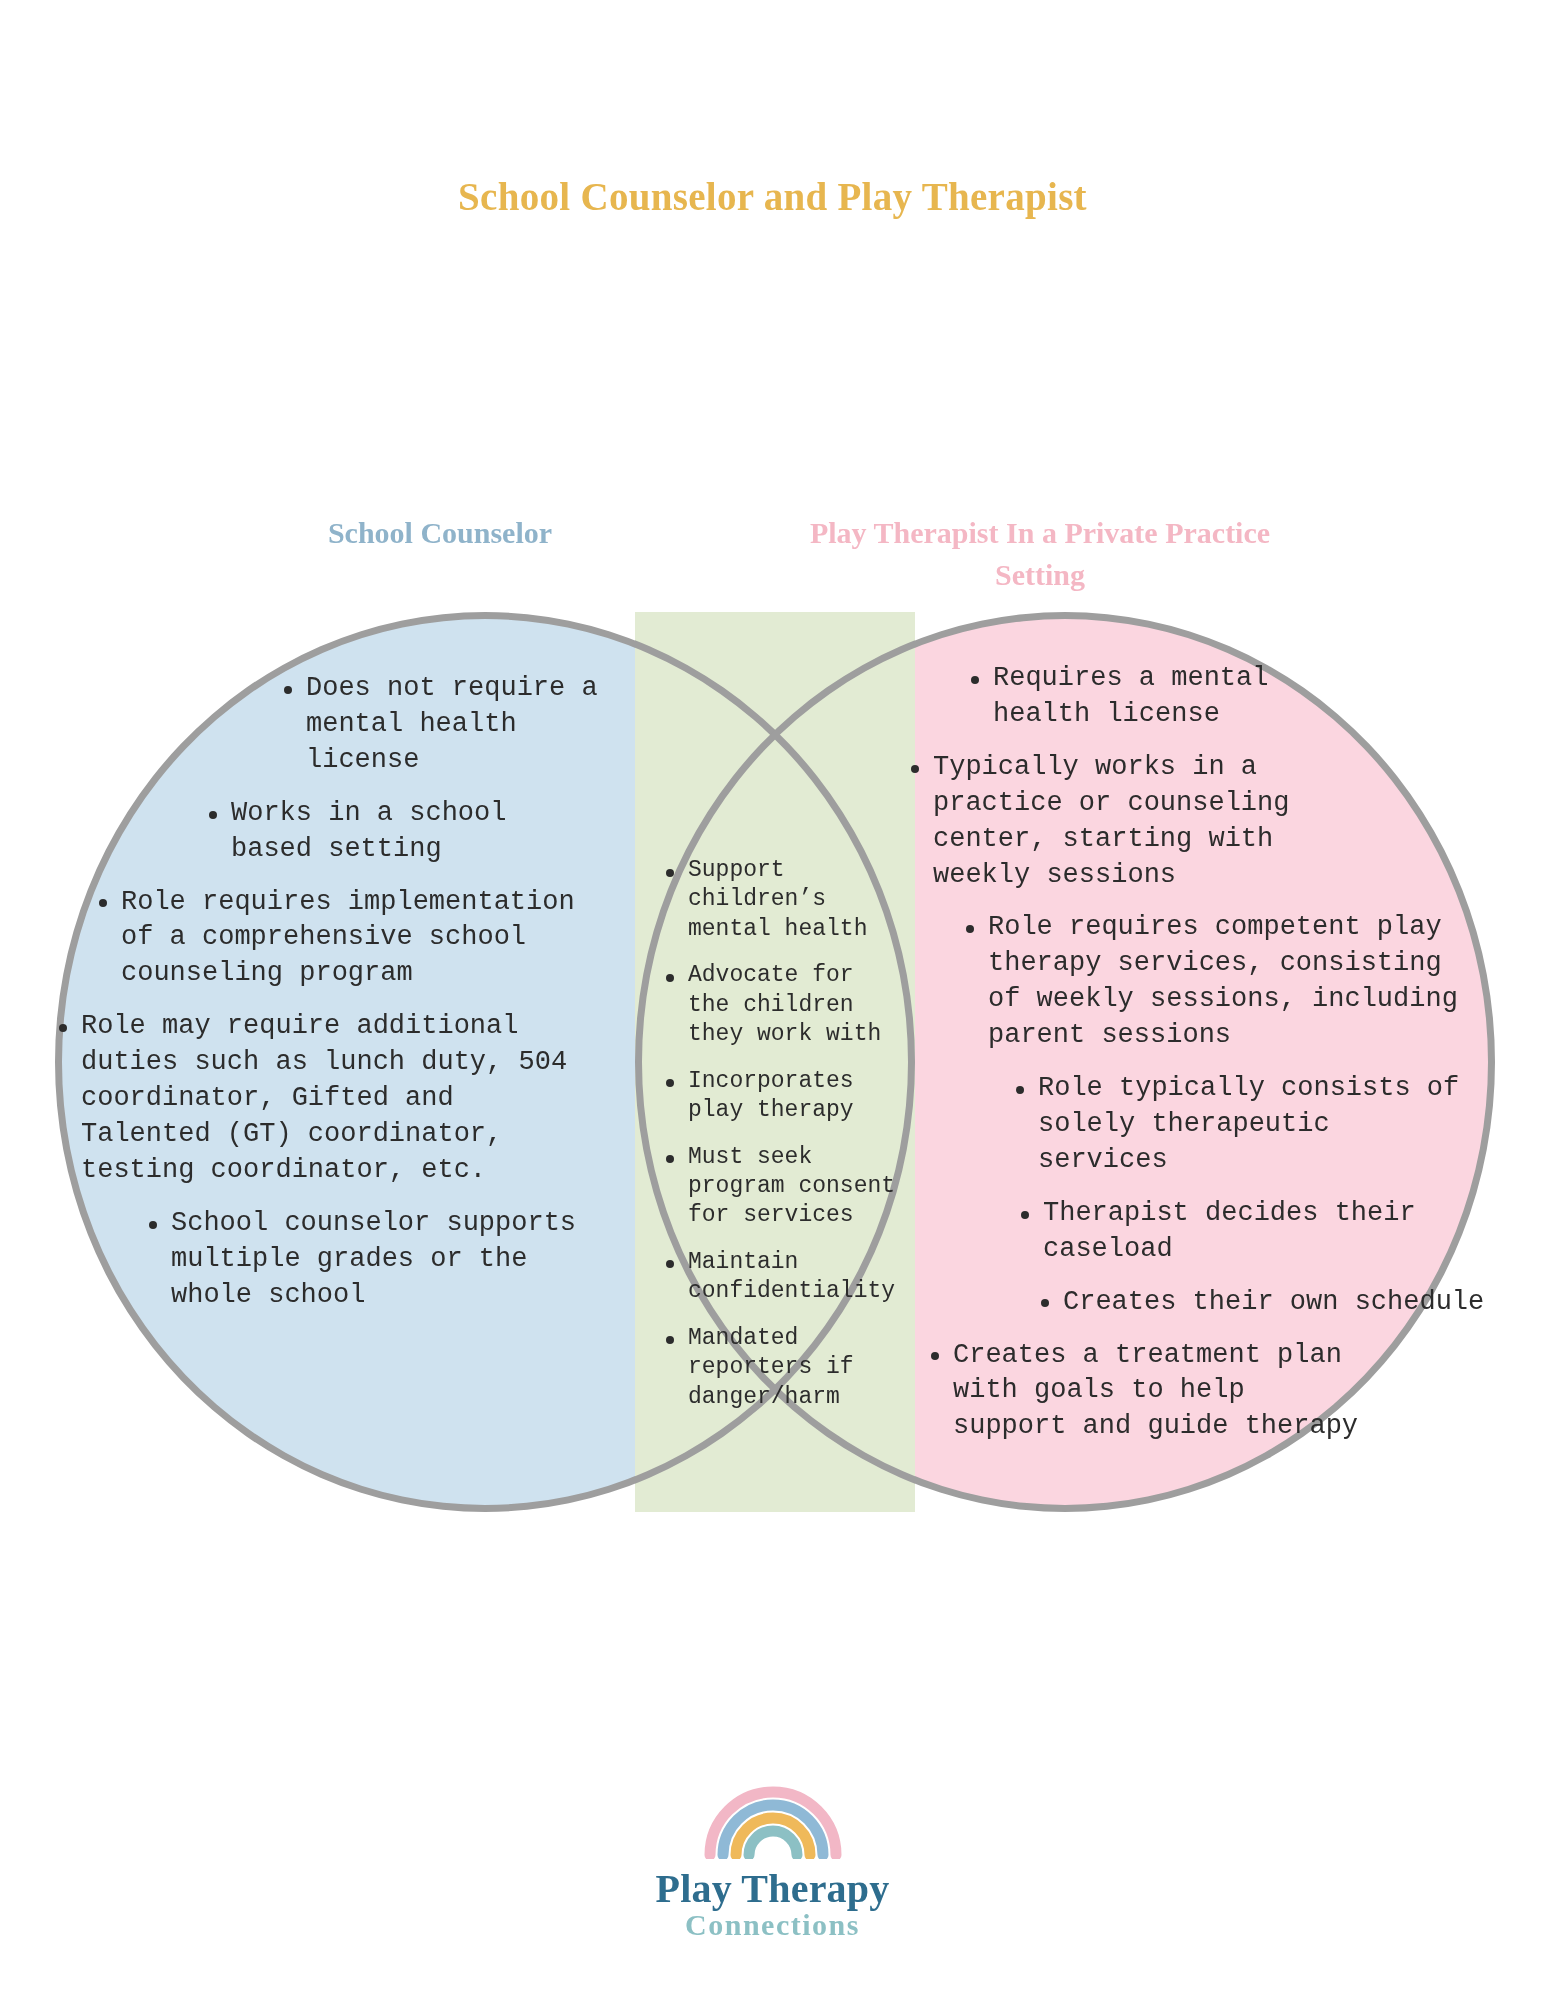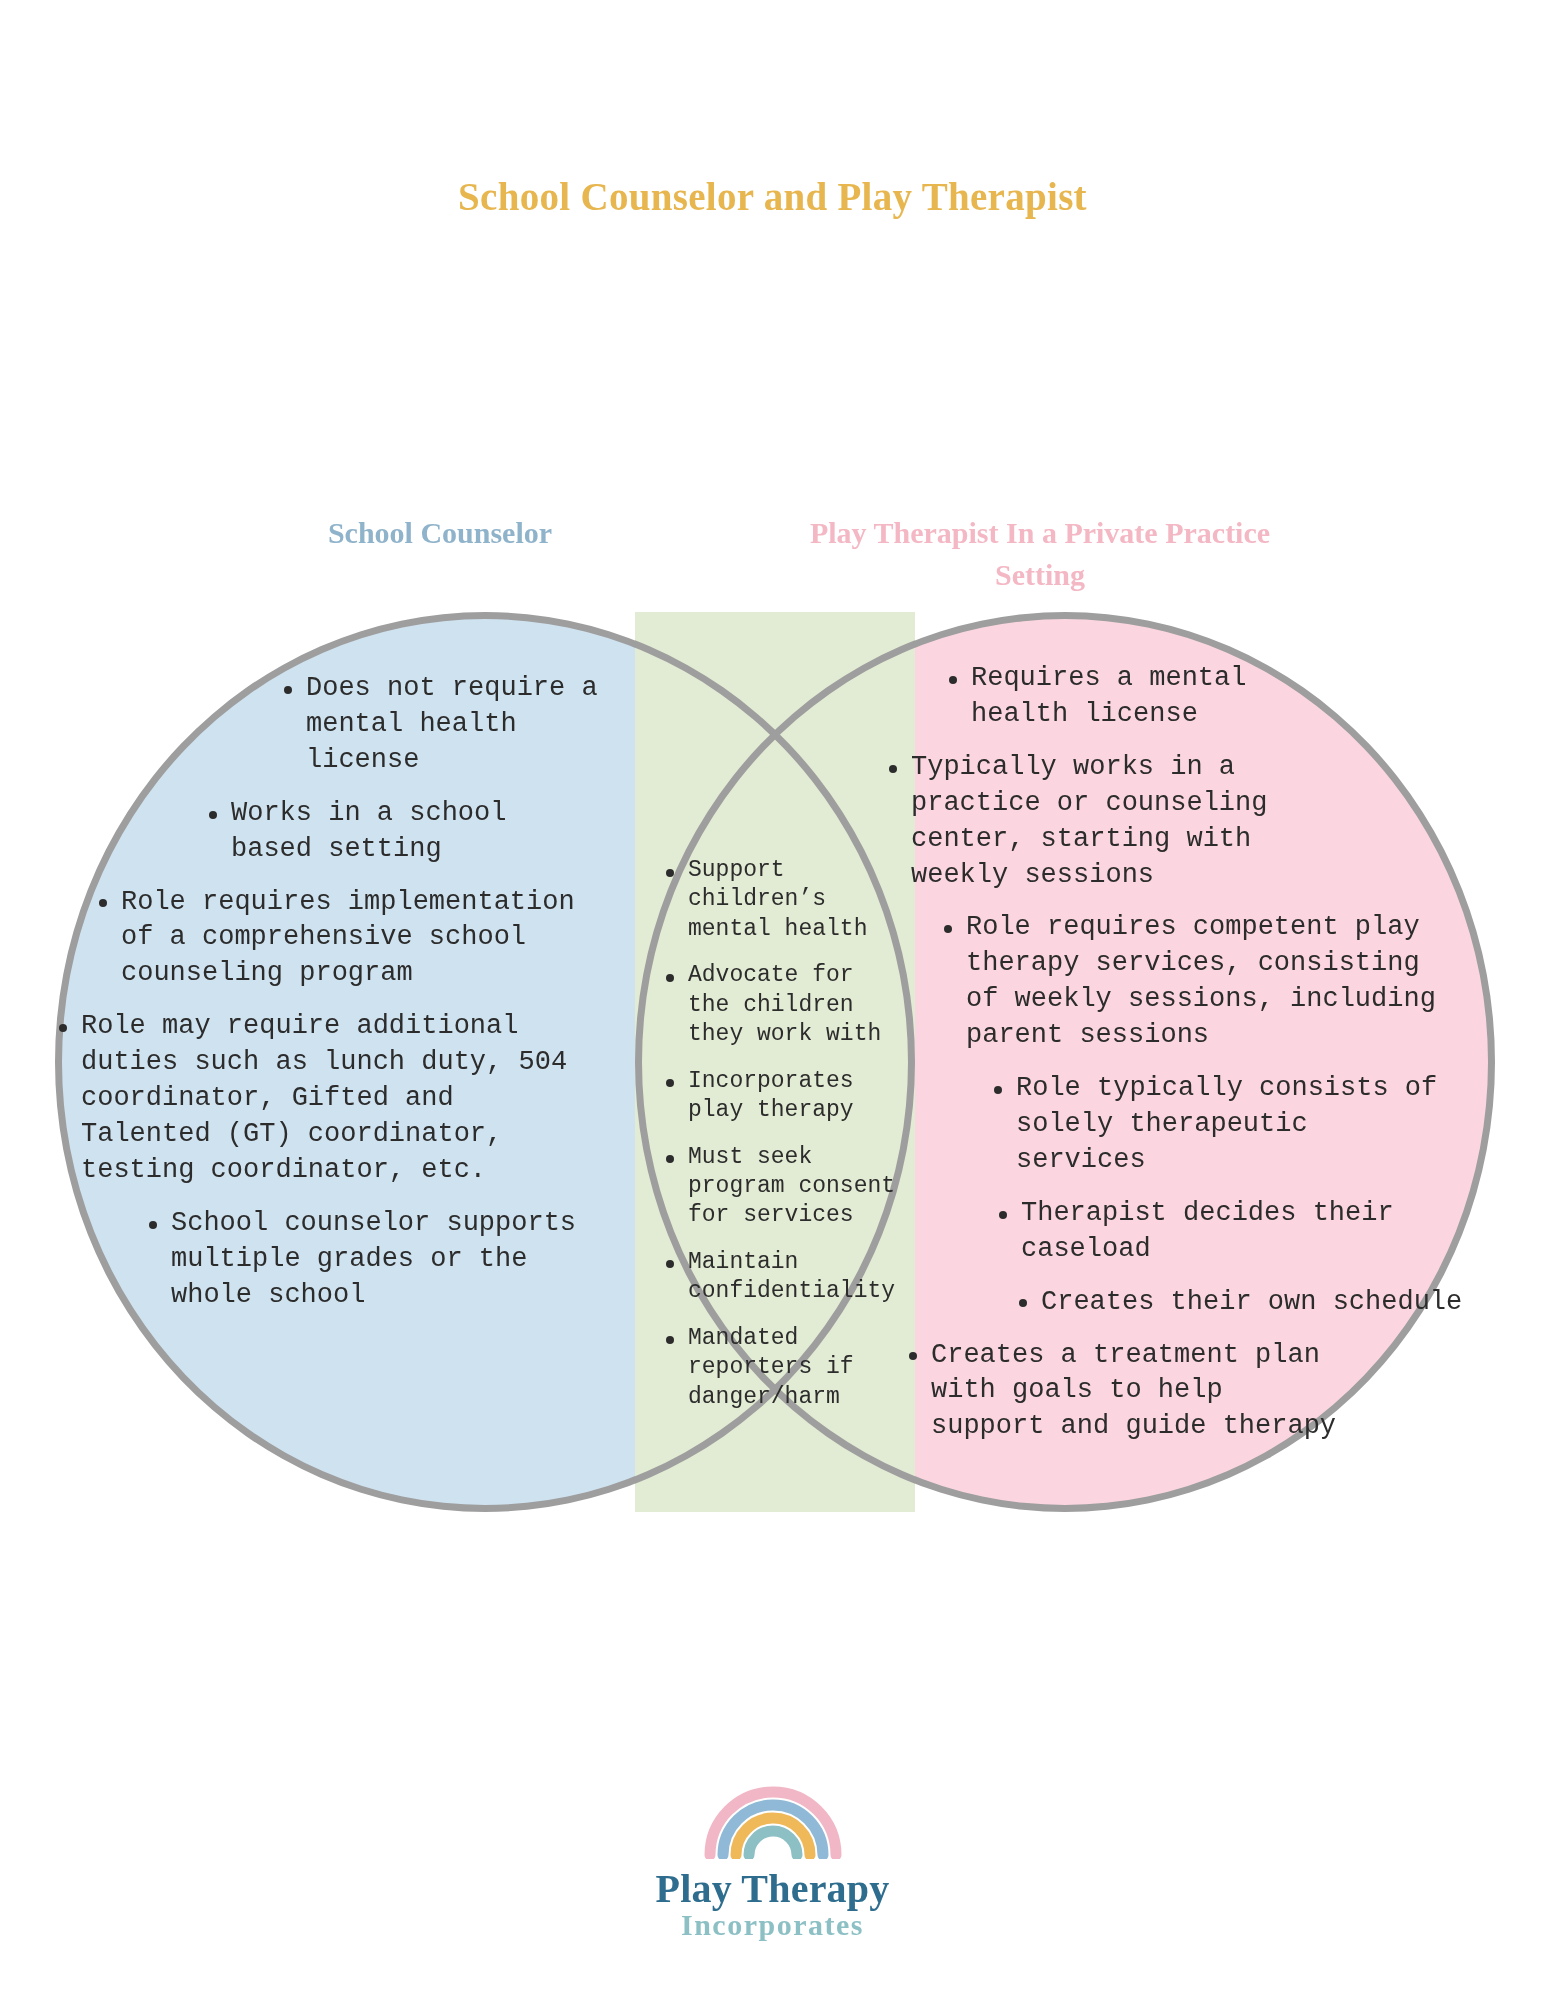--- a/index.html
+++ b/index.html
@@ -162,21 +162,21 @@
     font-size: 23px;
     line-height: 1.28;
     z-index: 5;
   }
   .col-mid li { margin-bottom: 14px; }
   .col-mid li::before { left: 2px; width: 7px; height: 7px; }
   .col-mid li { padding-left: 22px; }
 
   .col-right {
     position: absolute;
-    left: 865px;
+    left: 887px;
     top: 645px;
     width: 600px;
     font-size: 27px;
     line-height: 1.33;
     z-index: 4;
   }
   .col-right li:nth-child(1) { margin-left: 60px; width: 300px; }
   .col-right li:nth-child(2) { margin-left: 0px; width: 450px; }
   .col-right li:nth-child(3) { margin-left: 55px; width: 470px; }
   .col-right li:nth-child(4) { margin-left: 105px; width: 430px; }
@@ -258,14 +258,14 @@
 </ul>
 
 <div class="footer">
   <svg class="rainbow" viewBox="0 0 150 78">
     <path d="M12 74 A63 63 0 0 1 138 74" fill="none" stroke="#f2b7c6" stroke-width="11" stroke-linecap="round"></path>
     <path d="M25 74 A50 50 0 0 1 125 74" fill="none" stroke="#8fb9d6" stroke-width="11" stroke-linecap="round"></path>
     <path d="M38 74 A37 37 0 0 1 112 74" fill="none" stroke="#efb95a" stroke-width="11" stroke-linecap="round"></path>
     <path d="M51 74 A24 24 0 0 1 99 74" fill="none" stroke="#8cc0c4" stroke-width="11" stroke-linecap="round"></path>
   </svg>
   <div class="brand-top">Play Therapy</div>
-  <div class="brand-bottom">Incorporates</div>
+  <div class="brand-bottom">Connections</div>
 </div>
 
 </body></html>

